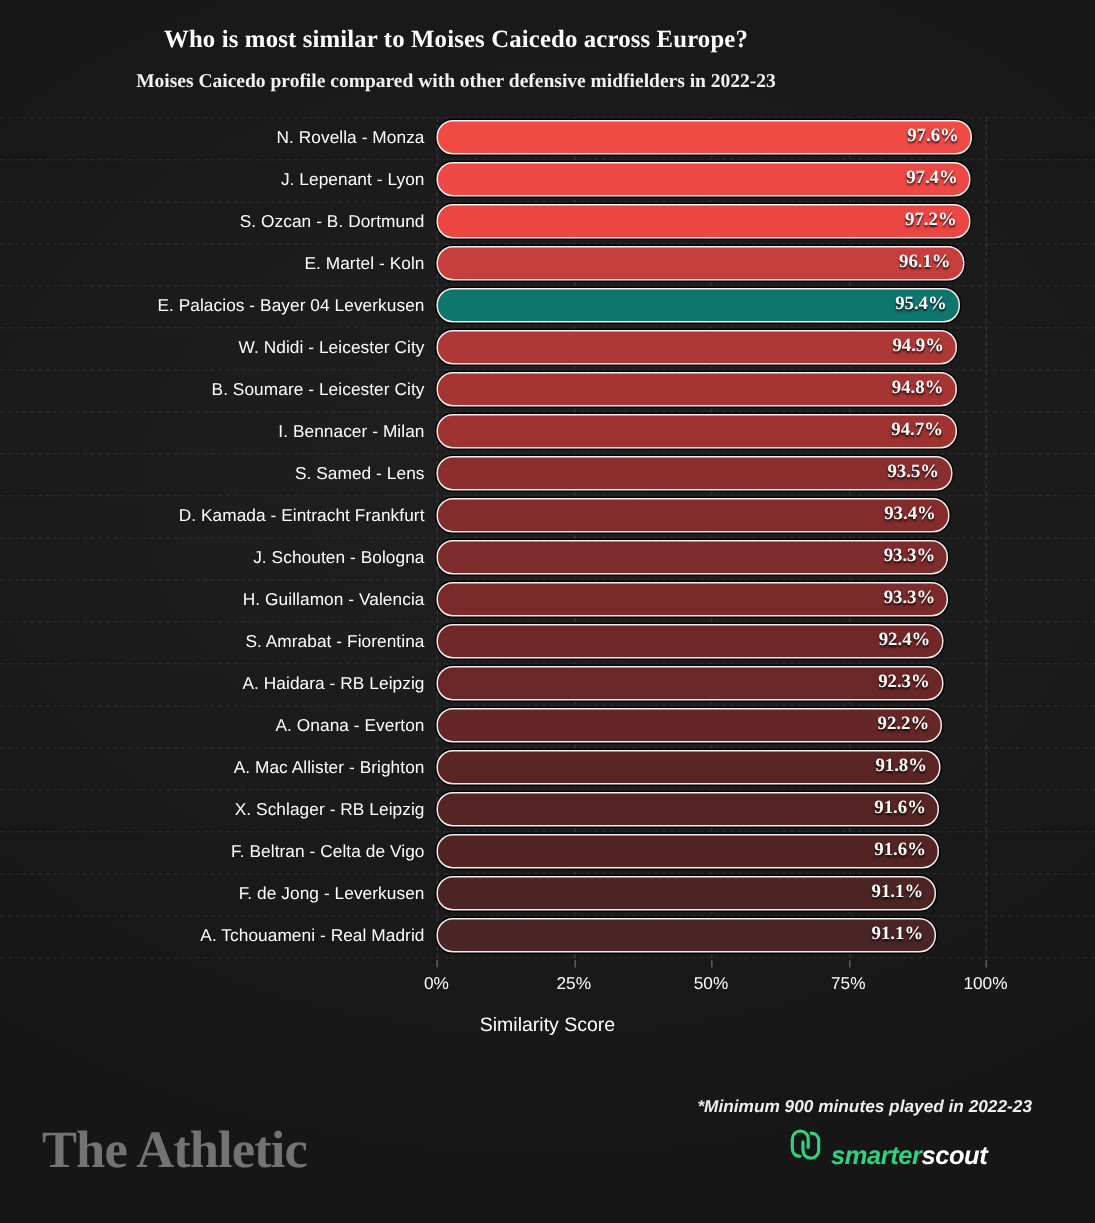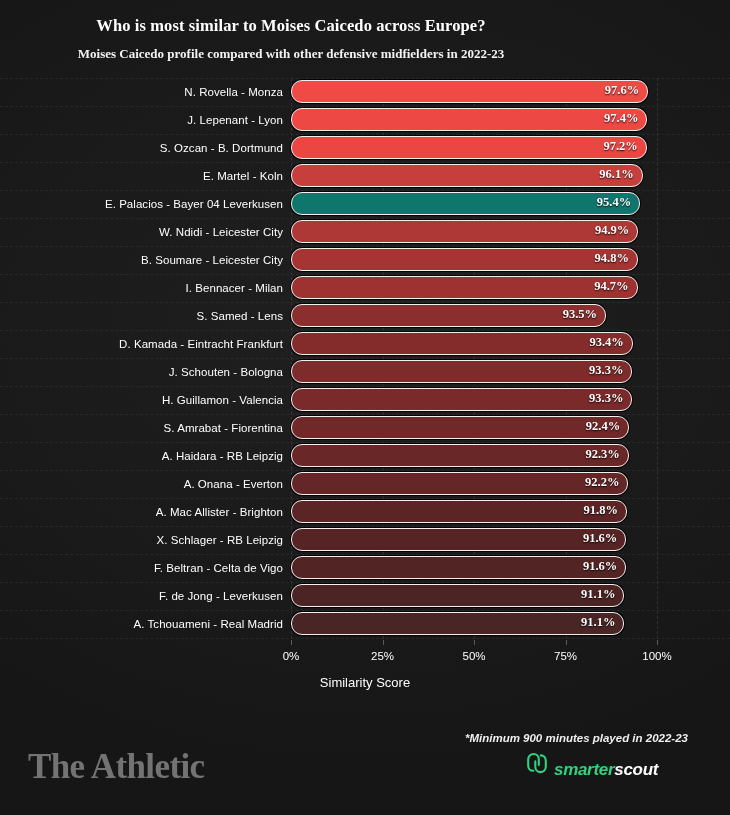--- a/index.html
+++ b/index.html
@@ -24,21 +24,21 @@
     inset: 0;
     background:
       radial-gradient(ellipse 120% 80% at 50% 40%, rgba(40,40,40,0.55) 0%, rgba(10,10,10,0.0) 70%);
     pointer-events: none;
   }
 
   
   .header {
     position: absolute;
     top: 16px;
-    left: 0;
+    left: 13px;
     width: 582px;
     text-align: center;
     z-index: 5;
   }
   .chart-title {
     font-family: "Liberation Serif", serif;
     font-weight: bold;
     font-size: 16.5px;
     letter-spacing: 0.1px;
     color: #ffffff;
@@ -300,21 +300,21 @@
           </div>
         </div>
         <div class="row">
           <div class="row-label">I. Bennacer - Milan</div>
           <div class="bar" style="width: 346.602px; background: rgb(158, 50, 48);">
             <div class="bar-value">94.7%</div>
           </div>
         </div>
         <div class="row">
           <div class="row-label">S. Samed - Lens</div>
-          <div class="bar" style="width: 315px; background: rgb(138, 46, 46);">
+          <div class="bar" style="width: 344px; background: rgb(138, 46, 46);">
             <div class="bar-value">93.5%</div>
           </div>
         </div>
         <div class="row">
           <div class="row-label">D. Kamada - Eintracht Frankfurt</div>
           <div class="bar" style="width: 341.844px; background: rgb(132, 44, 44);">
             <div class="bar-value">93.4%</div>
           </div>
         </div>
         <div class="row">

